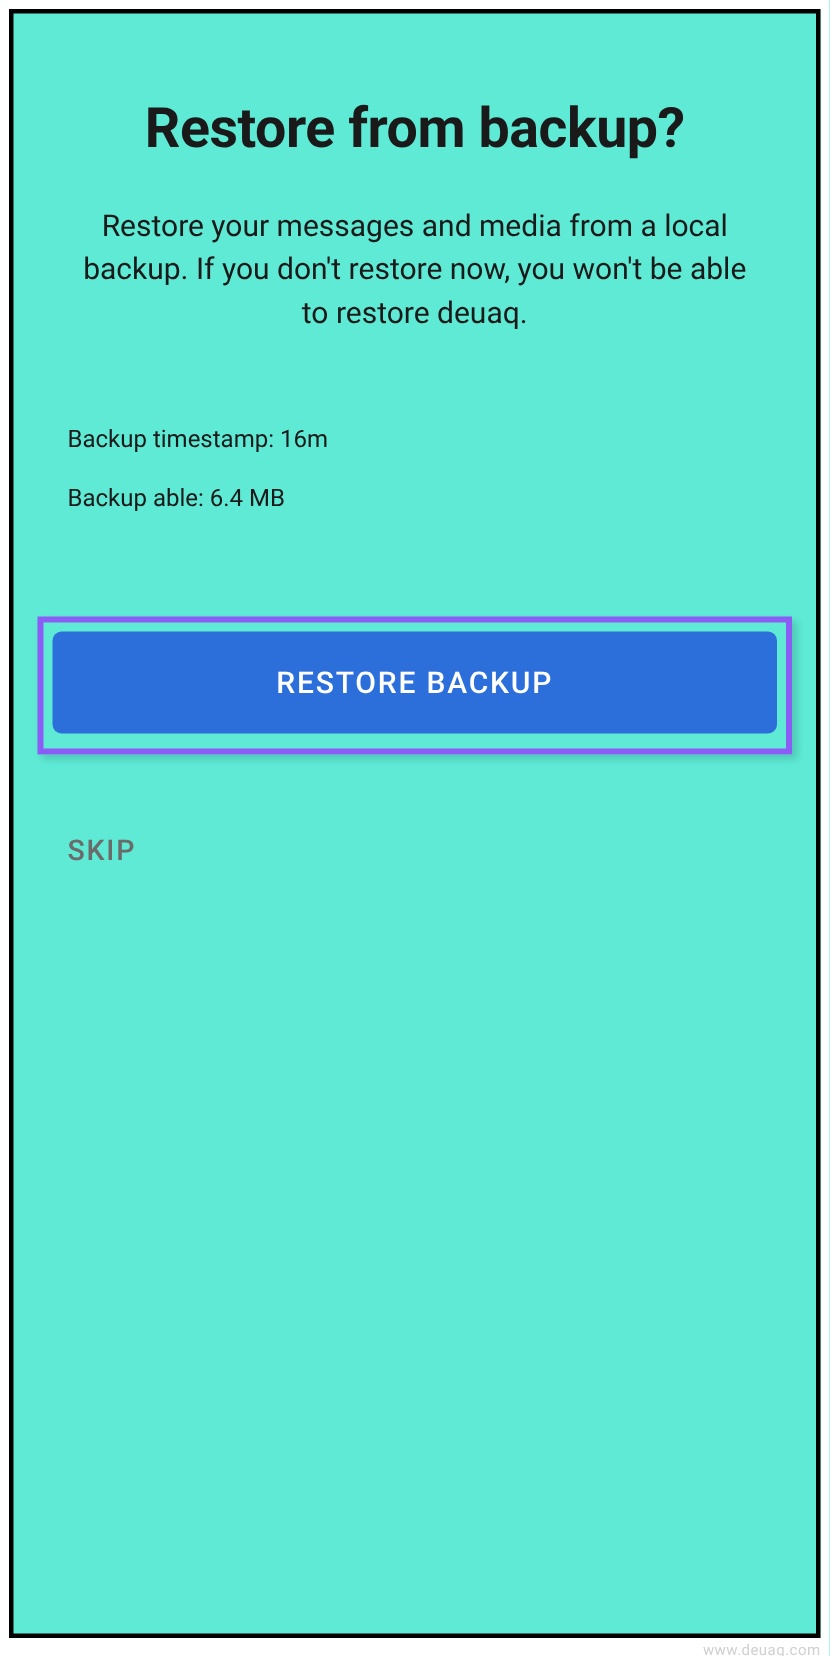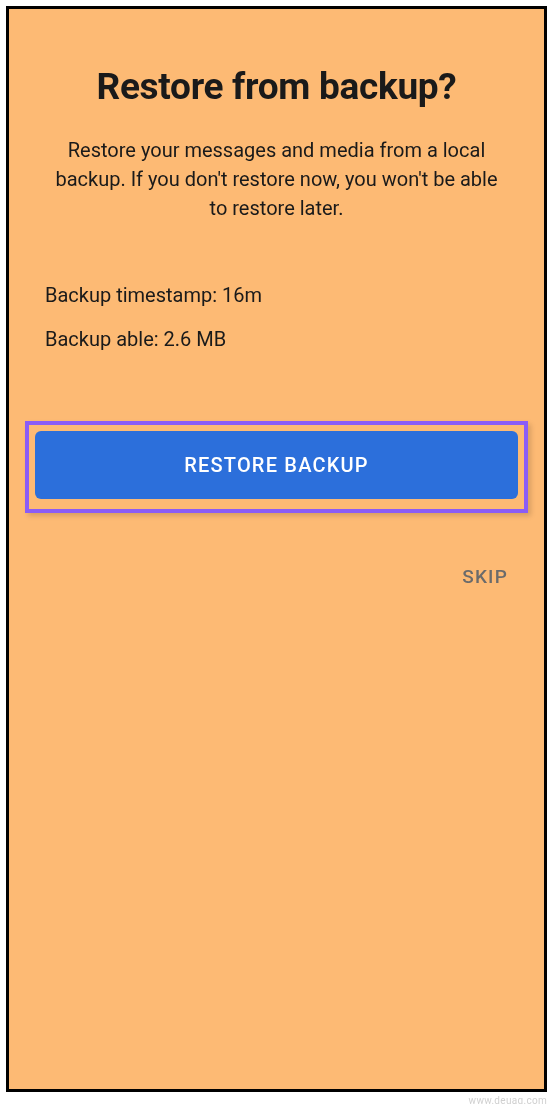--- a/index.html
+++ b/index.html
@@ -14,21 +14,21 @@
       height: 1104px;
       position: relative;
     }
     .frame {
       position: absolute;
       top: 6px;
       left: 6px;
       right: 6px;
       bottom: 12px;
       border: 3px solid #000000;
-      background: #fdba74;
+      background: #5eead4;
       padding: 0;
     }
     .content {
       padding: 56px 36px 0 36px;
     }
     .title {
       font-size: 37px;
       font-weight: 700;
       color: #1a1a1a;
       text-align: center;
@@ -41,21 +41,21 @@
       color: #1a1a1a;
       text-align: center;
       line-height: 1.45;
       margin-bottom: 60px;
       padding: 0 4px;
     }
     .info-block {
       margin-bottom: 70px;
     }
     .info-line {
-      font-size: 20px;
+      font-size: 16px;
       font-weight: 400;
       color: #1a1a1a;
       margin-bottom: 20px;
     }
     .info-label {
       display: inline;
     }
     .info-value {
       display: inline;
     }
@@ -80,21 +80,21 @@
     }
     .skip-button {
       display: block;
       width: 100%;
       background: transparent;
       border: none;
       color: #6b6b6b;
       font-size: 19px;
       font-weight: 500;
       letter-spacing: 1.2px;
-      text-align: right;
+      text-align: left;
       padding: 12px 0;
       cursor: pointer;
       font-family: inherit;
     }
     .watermark {
       position: absolute;
       bottom: -2px;
       right: 6px;
       font-size: 10px;
       color: #d0d0d0;
@@ -102,28 +102,28 @@
     }
   </style>
 </head>
 <body>
 
 <div class="frame">
   <div class="content">
 
     <h1 class="title">Restore from backup?</h1>
 
-    <p class="description">Restore your messages and media from a local backup. If you don't restore now, you won't be able to restore later.</p>
+    <p class="description">Restore your messages and media from a local backup. If you don't restore now, you won't be able to restore deuaq.</p>
 
     <div class="info-block">
       <div class="info-line">
         <span class="info-label">Backup timestamp: </span><span class="info-value">16m</span>
       </div>
       <div class="info-line">
-        <span class="info-label">Backup able: </span><span class="info-value">2.6 MB</span>
+        <span class="info-label">Backup able: </span><span class="info-value">6.4 MB</span>
       </div>
     </div>
 
     <div class="highlight-box">
       <button class="primary-button">RESTORE BACKUP</button>
     </div>
 
     <button class="skip-button">SKIP</button>
 
   </div>

